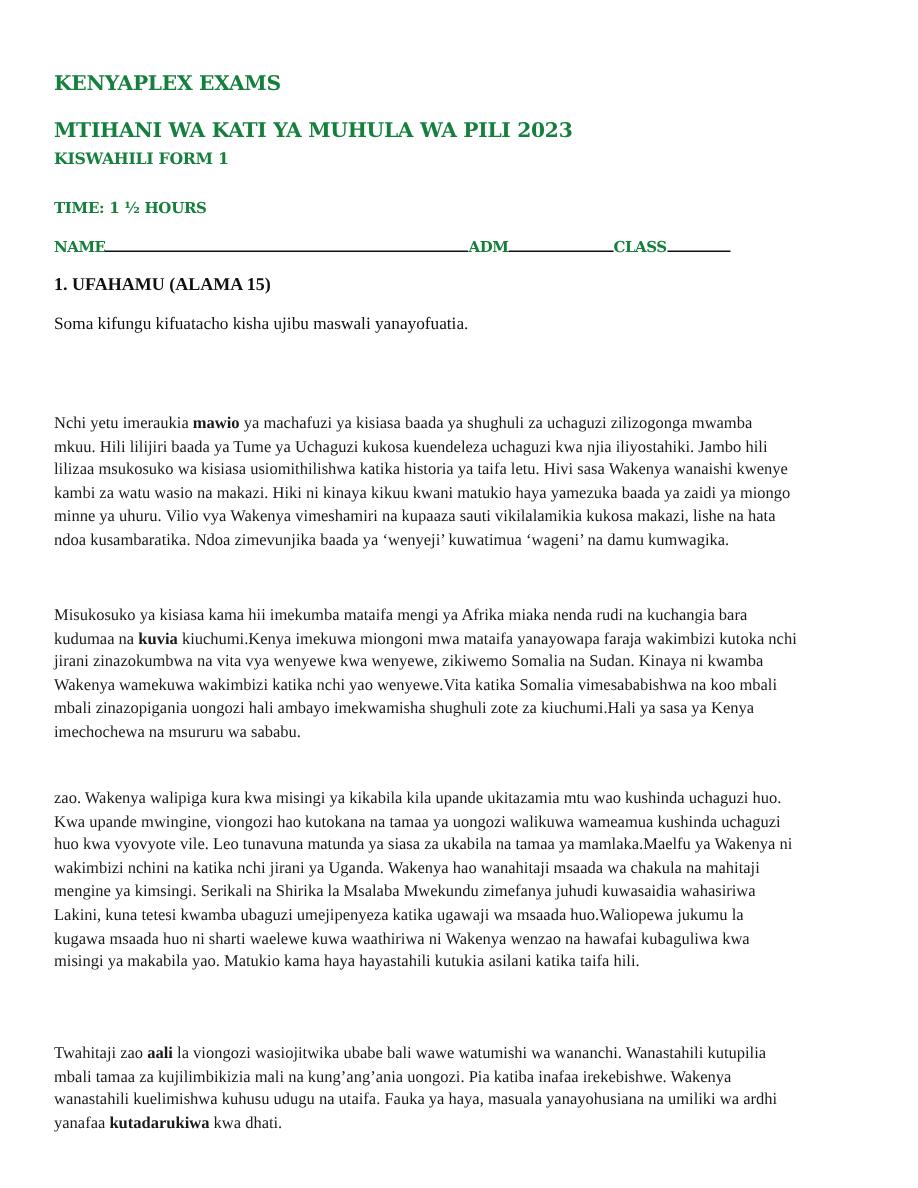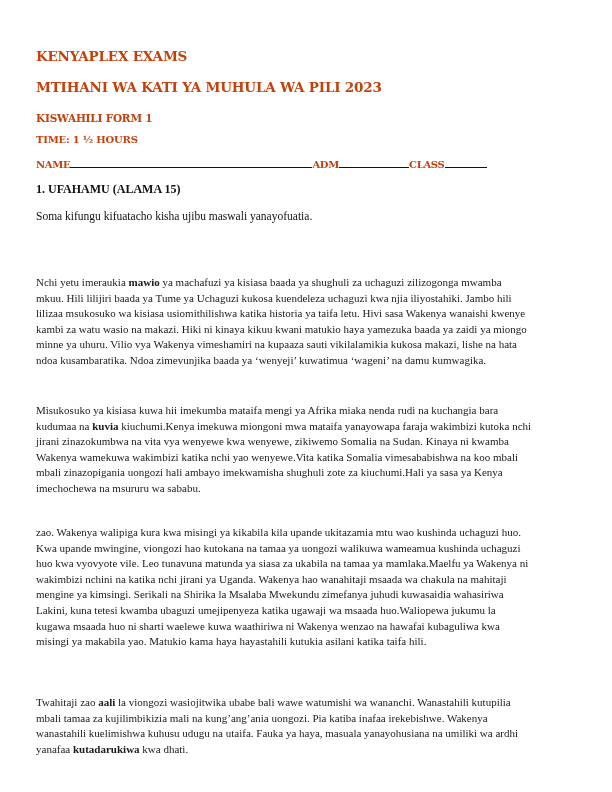--- a/index.html
+++ b/index.html
@@ -1,21 +1,21 @@
 <!DOCTYPE html>
 <html><head>
 <meta charset="utf-8">
 <style>
   html, body { margin: 0; padding: 0; background: #ffffff; }
   body { width: 612px; height: 792px; position: relative; overflow: hidden; color: #111; }
   .page { position: absolute; left: 0; top: 0; width: 612px; height: 792px; }
-  .hdr { position: absolute; left: 36px; font-family: "DejaVu Serif", serif; font-weight: bold; white-space: nowrap; color: #c2410c; }
+  .hdr { position: absolute; left: 36px; font-family: "DejaVu Serif", serif; font-weight: bold; white-space: nowrap; color: #15803d; }
   .h1 { top: 48px; font-size: 13.5px; letter-spacing: -0.2px; }
   .h2 { top: 79px; font-size: 13.5px; letter-spacing: -0.2px; }
-  .h3 { top: 112px; font-size: 10.5px; letter-spacing: -0.2px; }
+  .h3 { top: 100px; font-size: 10.5px; letter-spacing: -0.2px; }
   .h4 { top: 134px; font-size: 10px; letter-spacing: -0.2px; }
   .h5 { top: 158px; font-size: 10px; letter-spacing: -0.3px; }
   .blank { display: inline-block; border-bottom: 1px solid #111; height: 9px; vertical-align: baseline; }
   .sec { position: absolute; left: 36px; top: 182px; font-family: "Liberation Serif", serif; font-weight: bold; font-size: 12px; white-space: nowrap; }
   .inst { position: absolute; left: 36px; top: 210px; font-family: "Liberation Serif", serif; font-weight: normal; font-size: 11.5px; white-space: nowrap; }
   .para { position: absolute; left: 36px; width: 540px; font-family: "Liberation Serif", serif; font-size: 11px; line-height: 15.6px; color: #1a1a1a; margin-top: 32px; }
   .para .ln { display: block; white-space: nowrap; }
   .p1 { top: 243px; }
   .p2 { top: 371px; }
   .p3 { top: 493px; }
@@ -42,21 +42,21 @@
   <div class="para p1">
     <span class="ln"><span>Nchi yetu imeraukia </span><b>mawio</b><span> ya machafuzi ya kisiasa baada ya shughuli za uchaguzi zilizogonga mwamba</span></span>
     <span class="ln">mkuu. Hili lilijiri baada ya Tume ya Uchaguzi kukosa kuendeleza uchaguzi kwa njia iliyostahiki. Jambo hili</span>
     <span class="ln">lilizaa msukosuko wa kisiasa usiomithilishwa katika historia ya taifa letu. Hivi sasa Wakenya wanaishi kwenye</span>
     <span class="ln">kambi za watu wasio na makazi. Hiki ni kinaya kikuu kwani matukio haya yamezuka baada ya zaidi ya miongo</span>
     <span class="ln">minne ya uhuru. Vilio vya Wakenya vimeshamiri na kupaaza sauti vikilalamikia kukosa makazi, lishe na hata</span>
     <span class="ln">ndoa kusambaratika. Ndoa zimevunjika baada ya ‘wenyeji’ kuwatimua ‘wageni’ na damu kumwagika.</span>
   </div>
 
   <div class="para p2">
-    <span class="ln">Misukosuko ya kisiasa kuwa hii imekumba mataifa mengi ya Afrika miaka nenda rudi na kuchangia bara</span>
+    <span class="ln">Misukosuko ya kisiasa kama hii imekumba mataifa mengi ya Afrika miaka nenda rudi na kuchangia bara</span>
     <span class="ln"><span>kudumaa na </span><b>kuvia</b><span> kiuchumi.Kenya imekuwa miongoni mwa mataifa yanayowapa faraja wakimbizi kutoka nchi</span></span>
     <span class="ln">jirani zinazokumbwa na vita vya wenyewe kwa wenyewe, zikiwemo Somalia na Sudan. Kinaya ni kwamba</span>
     <span class="ln">Wakenya wamekuwa wakimbizi katika nchi yao wenyewe.Vita katika Somalia vimesababishwa na koo mbali</span>
     <span class="ln">mbali zinazopigania uongozi hali ambayo imekwamisha shughuli zote za kiuchumi.Hali ya sasa ya Kenya</span>
     <span class="ln">imechochewa na msururu wa sababu.</span>
   </div>
 
   <div class="para p3">
     <span class="ln">zao. Wakenya walipiga kura kwa misingi ya kikabila kila upande ukitazamia mtu wao kushinda uchaguzi huo.</span>
     <span class="ln">Kwa upande mwingine, viongozi hao kutokana na tamaa ya uongozi walikuwa wameamua kushinda uchaguzi</span>

